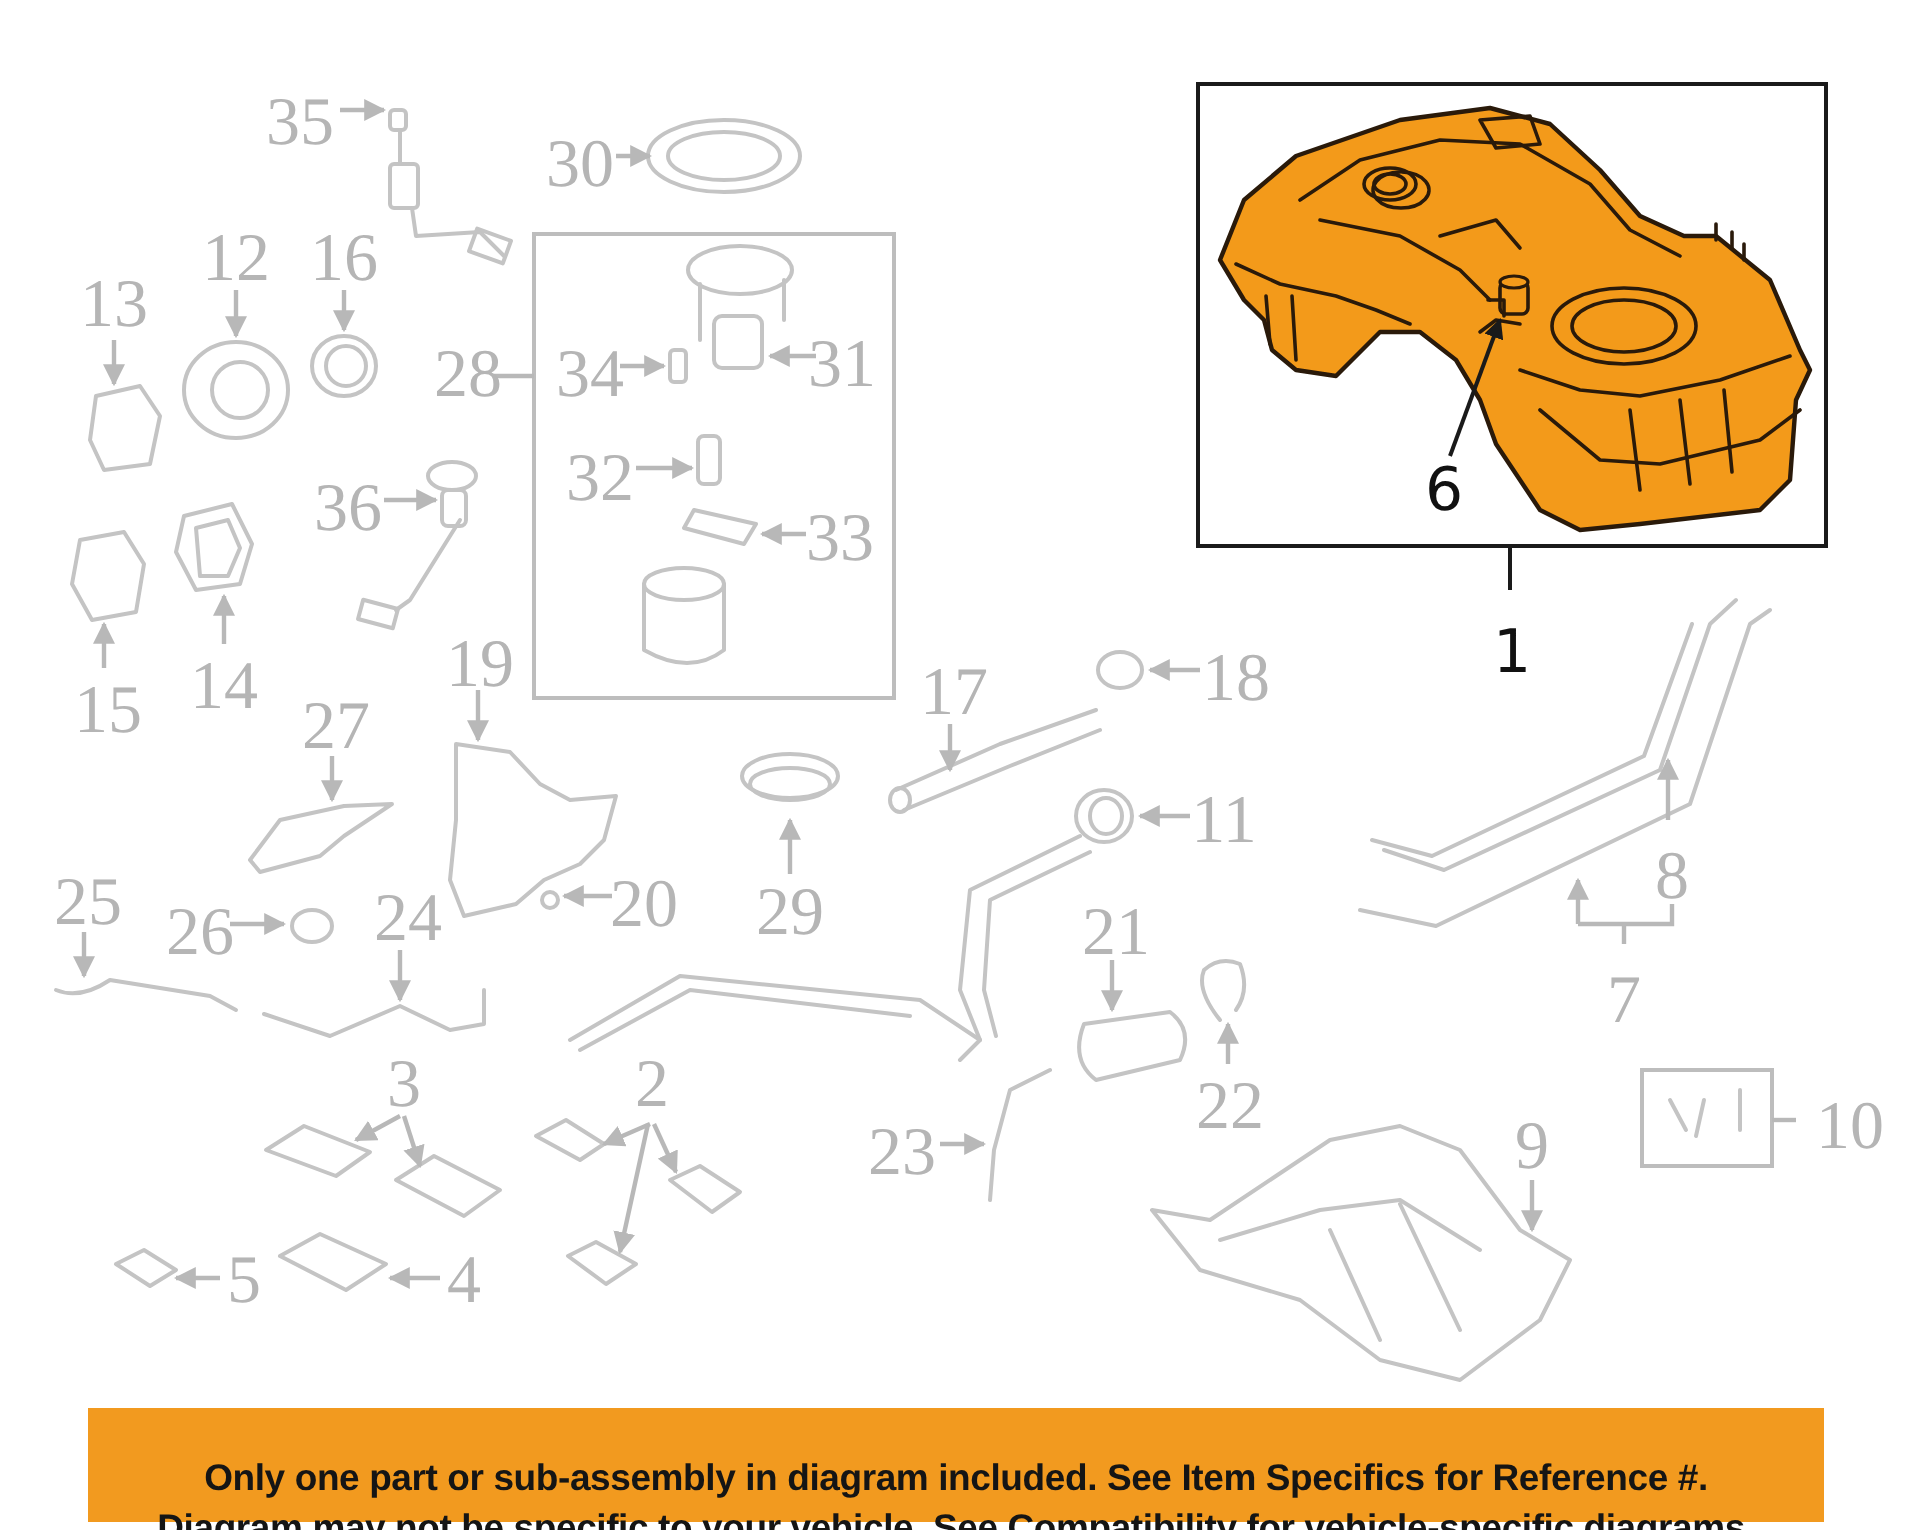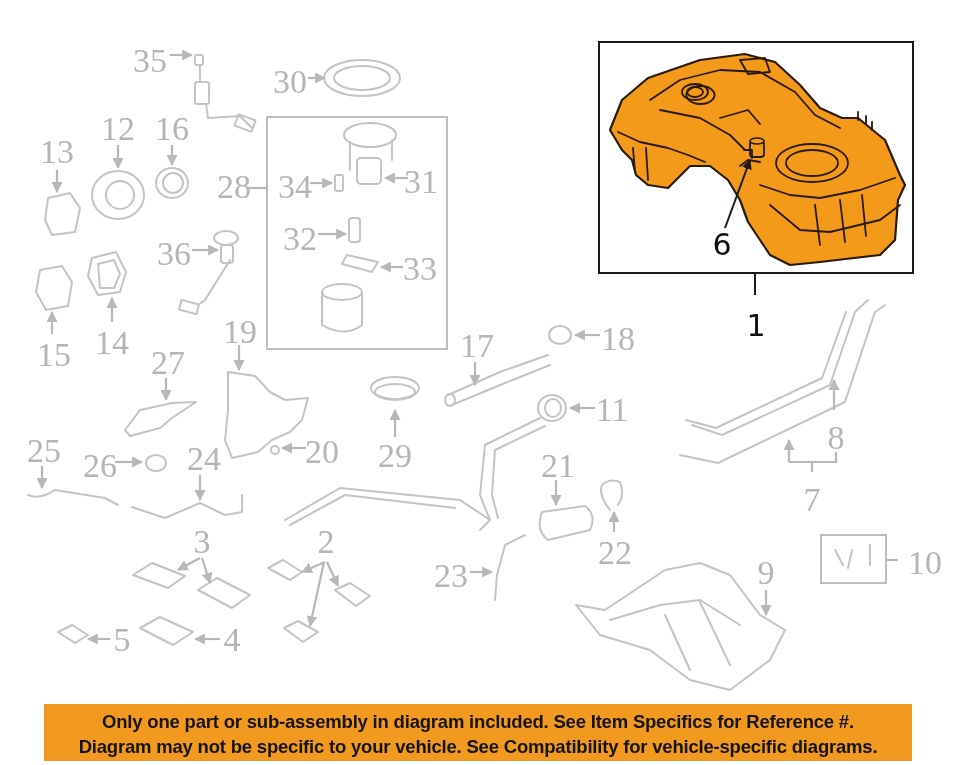--- a/index.html
+++ b/index.html
@@ -10,21 +10,21 @@
   .part { fill: none; stroke: #c4c4c4; stroke-width: 2; stroke-linejoin: round; stroke-linecap: round; }
   .part-fill { fill: #ffffff; stroke: #c4c4c4; stroke-width: 2; stroke-linejoin: round; }
   .leader { stroke: #b8b8b8; stroke-width: 2.2; fill: none; }
   .arrow { fill: #b8b8b8; }
   .group-box { fill: none; stroke: #bdbdbd; stroke-width: 2; }
   .hl-box { fill: none; stroke: #1a1a1a; stroke-width: 2; }
   .tank { fill: #f39a1a; stroke: #2a1a0a; stroke-width: 2.2; stroke-linejoin: round; }
   .tank-line { fill: none; stroke: #2a1a0a; stroke-width: 1.8; stroke-linejoin: round; stroke-linecap: round; }
   #disclaimer {
     position: absolute; left: 44px; top: 704px; width: 868px; height: 57px;
-    background: #f29a1f; box-sizing: border-box; padding: 5px 10px 0 10px;
+    background: #f29a1f; box-sizing: border-box; padding: 22px 10px 0 10px;
     font-family: "Liberation Sans", "DejaVu Sans", sans-serif; font-weight: bold;
     color: #151515; font-size: 18.5px; line-height: 25px; text-align: center; letter-spacing: -0.2px;
   }
   #disclaimer div { white-space: nowrap; }
 </style>
 </head>
 <body>
 
 <svg id="diagram" viewBox="0 0 960 765" xmlns="http://www.w3.org/2000/svg">
   <defs>

